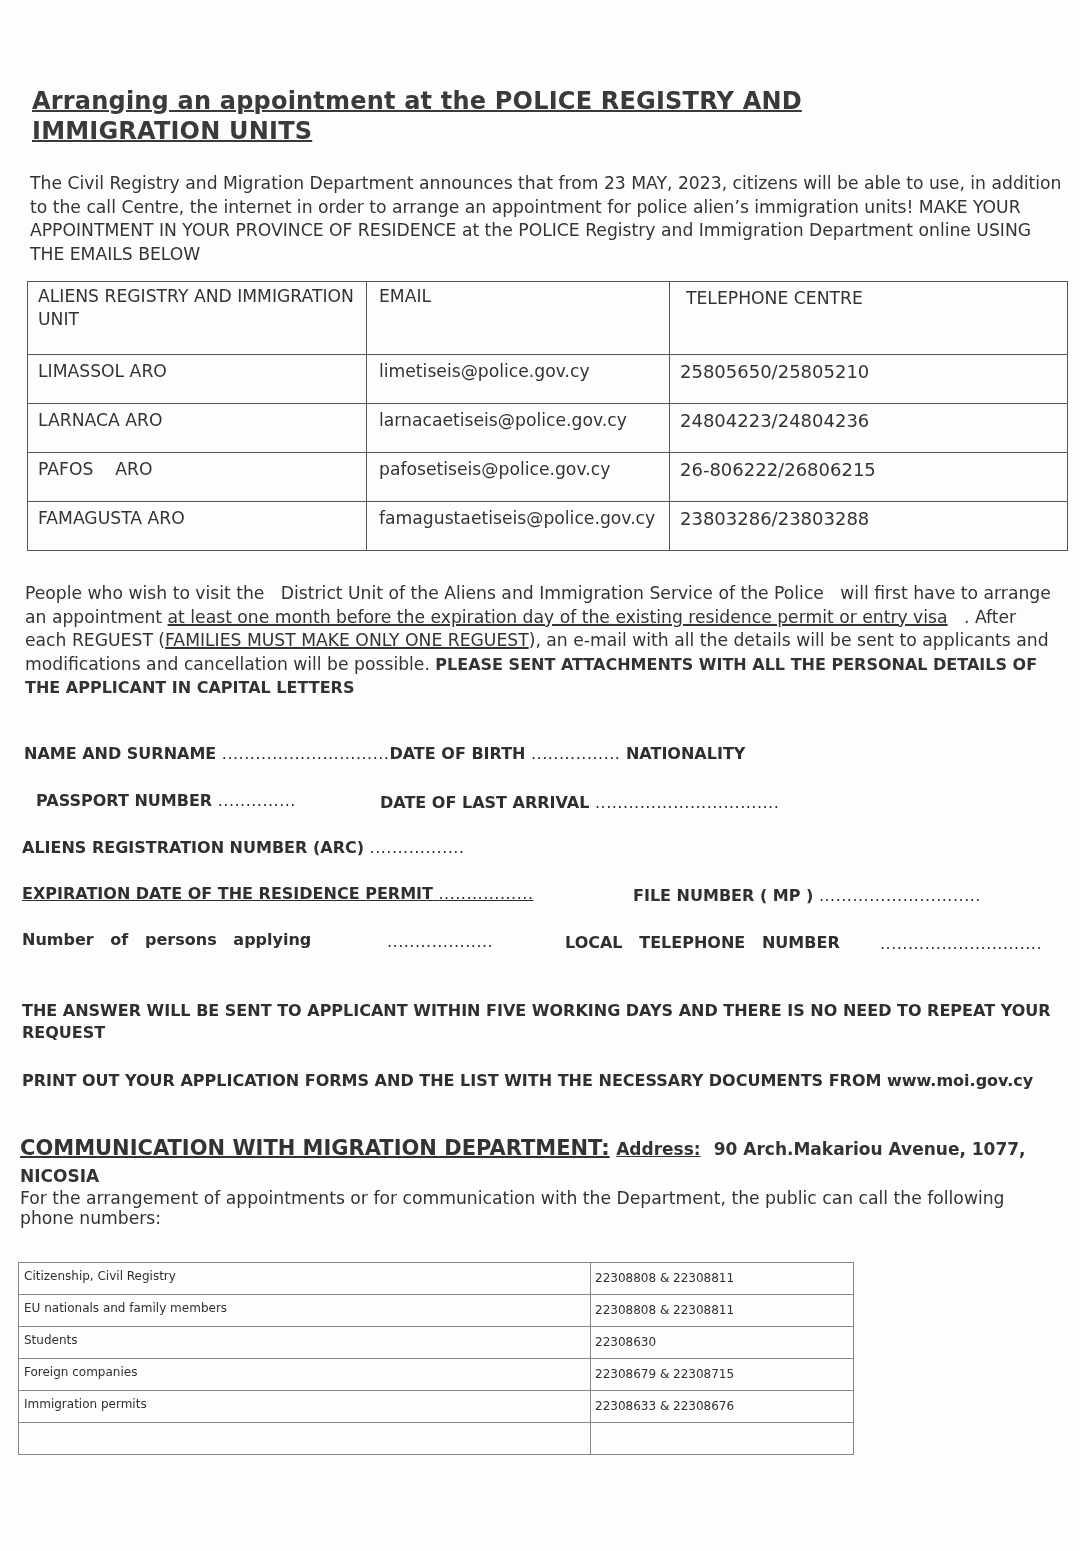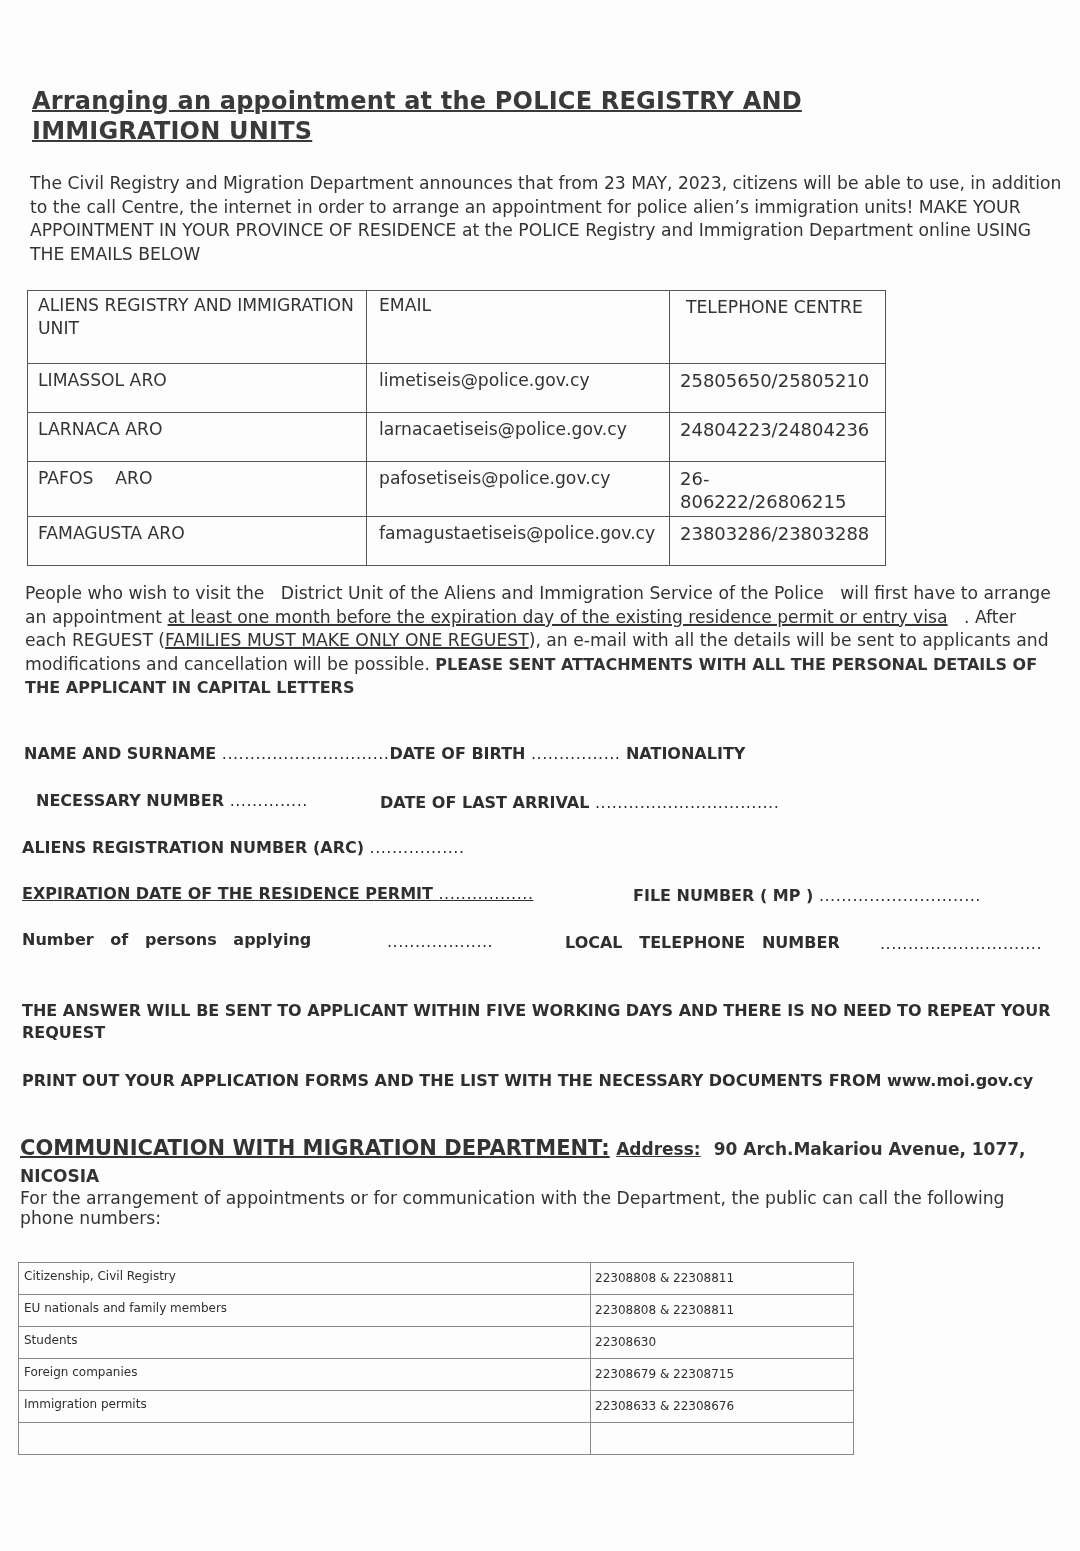--- a/index.html
+++ b/index.html
@@ -13,21 +13,21 @@
     left: 32px; top: 86px; width: 900px;
     font-size: 24px; font-weight: bold; line-height: 30px;
     text-decoration: underline; text-decoration-thickness: 2px; color: #3a3a3a;
     letter-spacing: 0.2px;
   }
   .intro {
     left: 30px; top: 172px; width: 1035px;
     font-size: 17.2px; line-height: 23.5px; color: #333;
   }
   table { border-collapse: collapse; }
-  .t1 { left: 27px; top: 290px; width: 859px; }
+  .t1 { left: 27px; top: 281px; width: 1041px; }
   .t1 td {
     border: 1.5px solid #555; vertical-align: top;
     font-size: 17.2px; line-height: 23px; color: #333;
     padding: 3px 10px;
   }
   .t1 .c1 { width: 318px; }
   .t1 .c2 { width: 280px; padding-left: 12px; }
   .t1 .c3 { padding-left: 10px; }
   .t1 tr.hdr td { height: 64px; }
   .t1 tr.row td { height: 40px; padding-top: 5px; }
@@ -100,21 +100,21 @@
     <td class="c2">famagustaetiseis@police.gov.cy</td>
     <td class="c3 phone">23803286/23803288</td>
   </tr>
 </tbody>
   </table>
 
 <div class="abs para2" style="white-space:pre-wrap;"><span>People who wish to visit the   District Unit of the Aliens and Immigration Service of the Police   will first have to arrange an appointment </span><span class="bu">at least one month before the expiration day of the existing residence permit or entry visa</span><span>   . After each REGUEST (</span><span class="bu">FAMILIES MUST MAKE ONLY ONE REGUEST</span><span>), an e-mail with all the details will be sent to applicants and modifications and cancellation will be possible. </span><span class="b">PLEASE SENT ATTACHMENTS WITH ALL THE PERSONAL DETAILS OF THE APPLICANT IN CAPITAL LETTERS</span></div>
 
 <div class="abs field" style="left:24px;top:744px;"><span>NAME AND SURNAME</span> <span class="dots">..............................</span><span>DATE OF BIRTH</span> <span class="dots">................</span> <span>NATIONALITY</span></div>
 
-<div class="abs field" style="left:36px;top:791px;"><span>NECESSARY NUMBER</span> <span class="dots">..............</span></div>
+<div class="abs field" style="left:36px;top:791px;"><span>PASSPORT NUMBER</span> <span class="dots">..............</span></div>
 <div class="abs field" style="left:380px;top:793px;"><span>DATE OF LAST ARRIVAL</span> <span class="dots">.................................</span></div>
 
 <div class="abs field" style="left:22px;top:838px;"><span>ALIENS REGISTRATION NUMBER (ARC)</span> <span class="dots">.................</span></div>
 
 <div class="abs field" style="left:22px;top:884px;text-decoration:underline;"><span>EXPIRATION DATE OF THE RESIDENCE PERMIT</span> <span class="dots">.................</span></div>
 <div class="abs field" style="left:633px;top:886px;"><span>FILE NUMBER ( MP )</span> <span class="dots">.............................</span></div>
 
 <div class="abs field" style="left:22px;top:930px;"><span>Number   of   persons   applying</span></div>
 <div class="abs field" style="left:387px;top:932px;"><span class="dots">...................</span></div>
 <div class="abs field" style="left:565px;top:933px;"><span>LOCAL   TELEPHONE   NUMBER</span></div>

